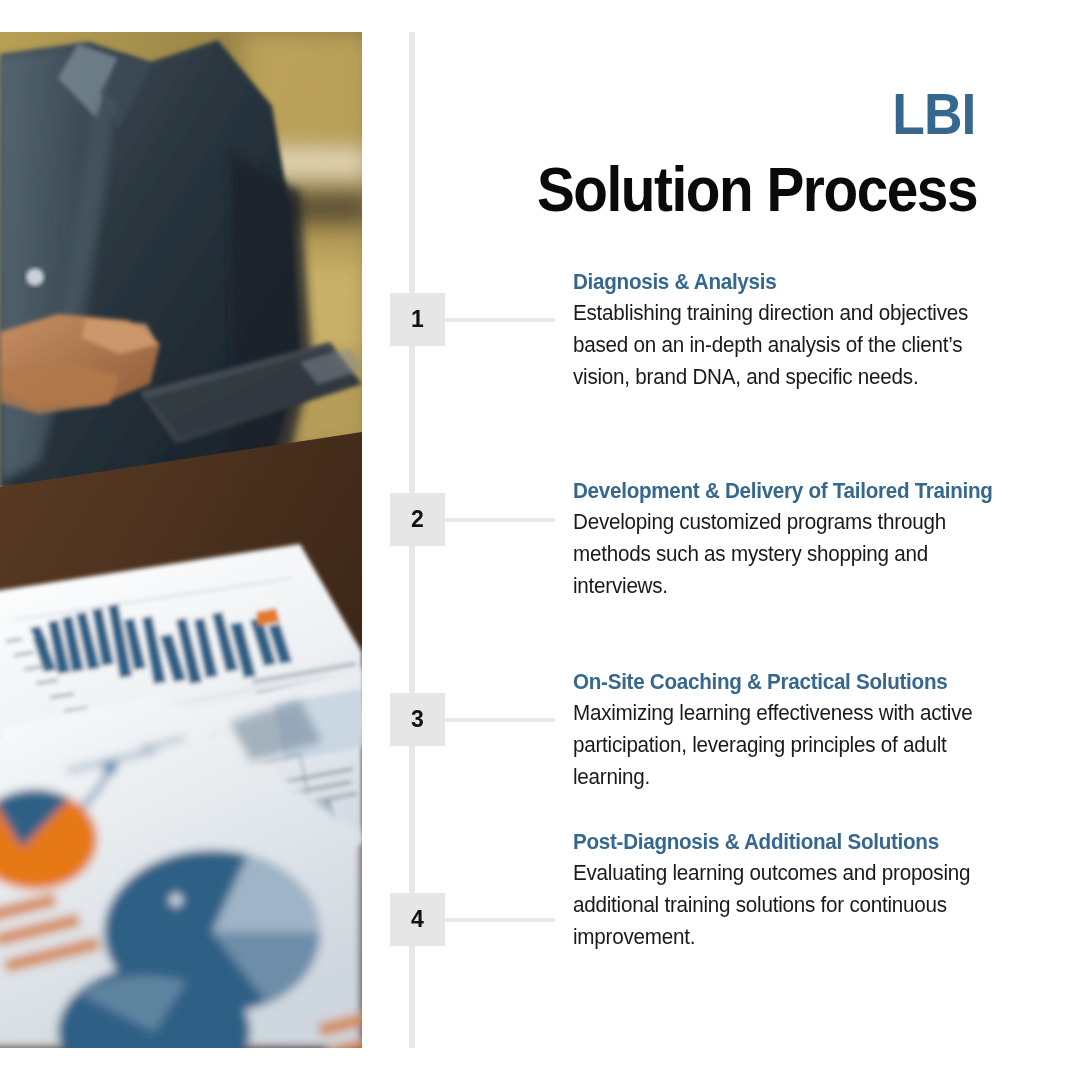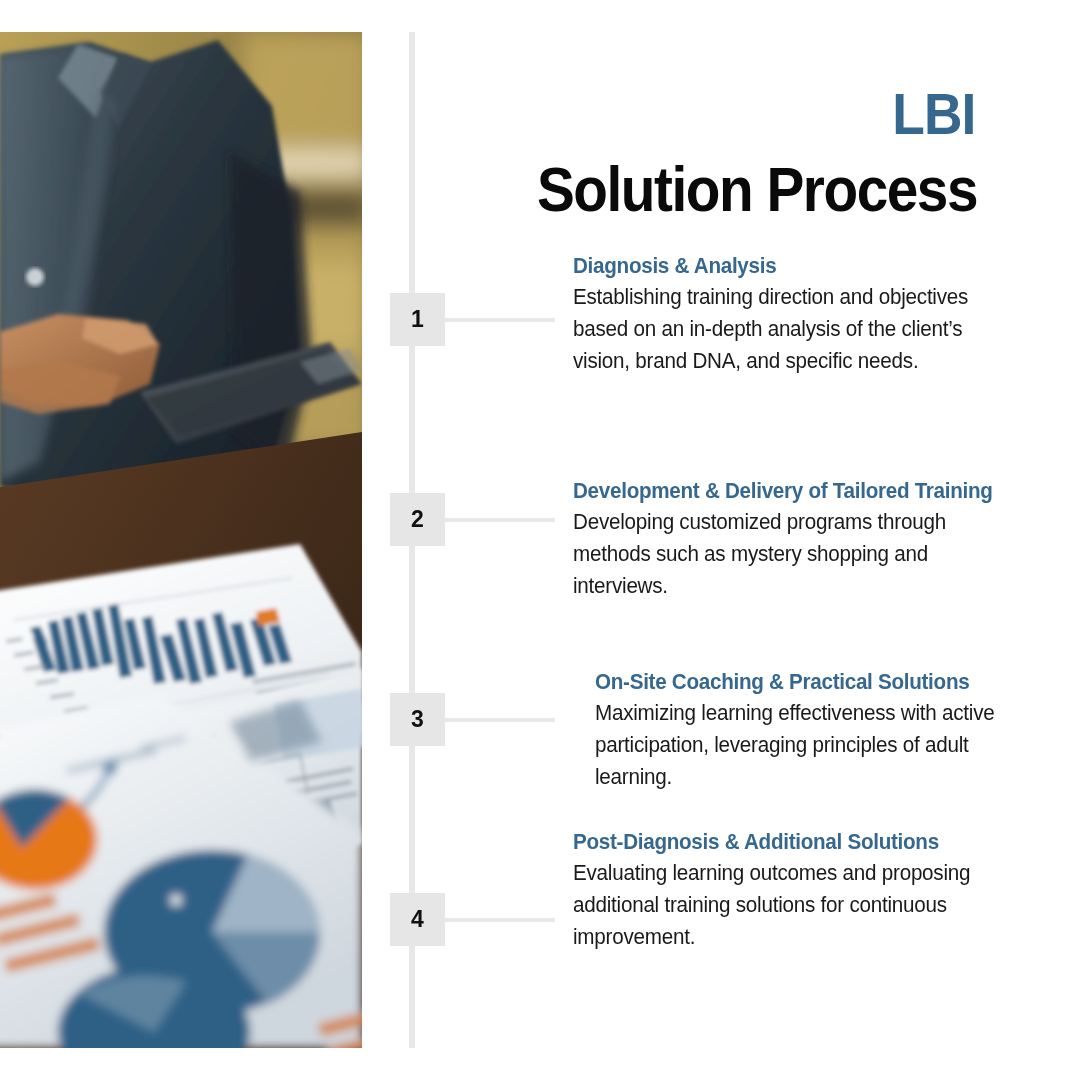--- a/index.html
+++ b/index.html
@@ -250,39 +250,39 @@
   <div class="timeline-line"></div>
 
   <div class="brand">LBI</div>
   <div class="headline">Solution Process</div>
 
   <div class="steps">
 
     <div class="step">
       <div class="badge" style="top:293px;">1</div>
       <div class="connector" style="top:318px;"></div>
-      <div class="step-text" style="top:251px;">
+      <div class="step-text" style="top:267px;">
         <div class="step-title">Diagnosis &amp; Analysis</div>
         <div class="step-desc">Establishing training direction and objectives based on an in-depth analysis of the client’s vision, brand DNA, and specific needs.</div>
       </div>
     </div>
 
     <div class="step">
       <div class="badge" style="top:493px;">2</div>
       <div class="connector" style="top:518px;"></div>
       <div class="step-text" style="top:476px;">
         <div class="step-title">Development &amp; Delivery of Tailored Training</div>
         <div class="step-desc">Developing customized programs through methods such as mystery shopping and interviews.</div>
       </div>
     </div>
 
     <div class="step">
       <div class="badge" style="top:693px;">3</div>
       <div class="connector" style="top:718px;"></div>
-      <div class="step-text" style="top:667px;margin-left:22px;">
+      <div class="step-text" style="top:667px;">
         <div class="step-title">On-Site Coaching &amp; Practical Solutions</div>
         <div class="step-desc">Maximizing learning effectiveness with active participation, leveraging principles of adult learning.</div>
       </div>
     </div>
 
     <div class="step">
       <div class="badge" style="top:893px;">4</div>
       <div class="connector" style="top:918px;"></div>
       <div class="step-text" style="top:827px;">
         <div class="step-title">Post-Diagnosis &amp; Additional Solutions</div>

